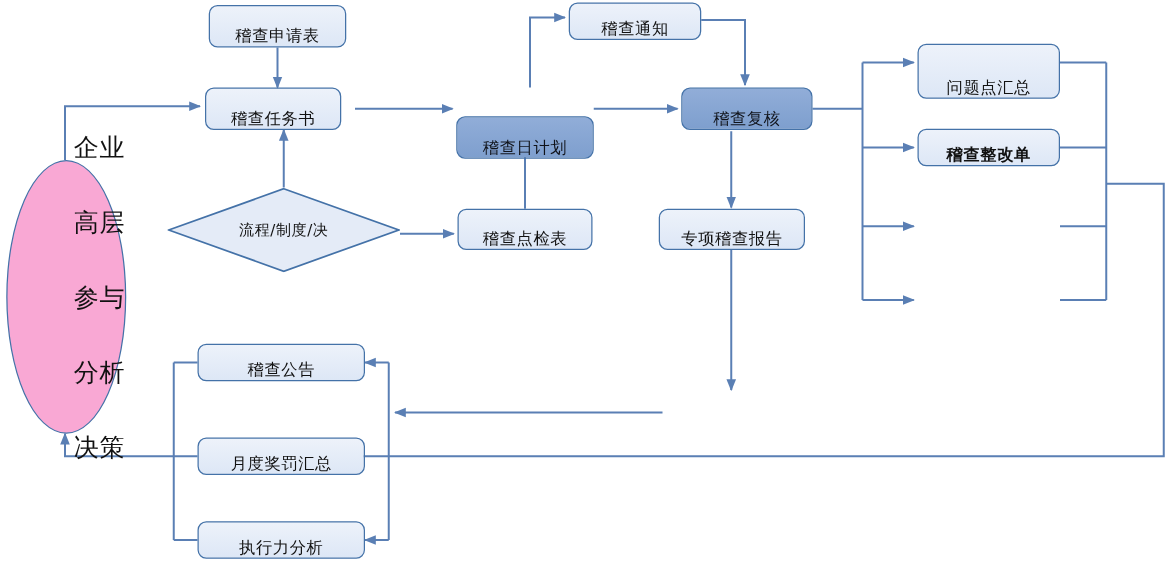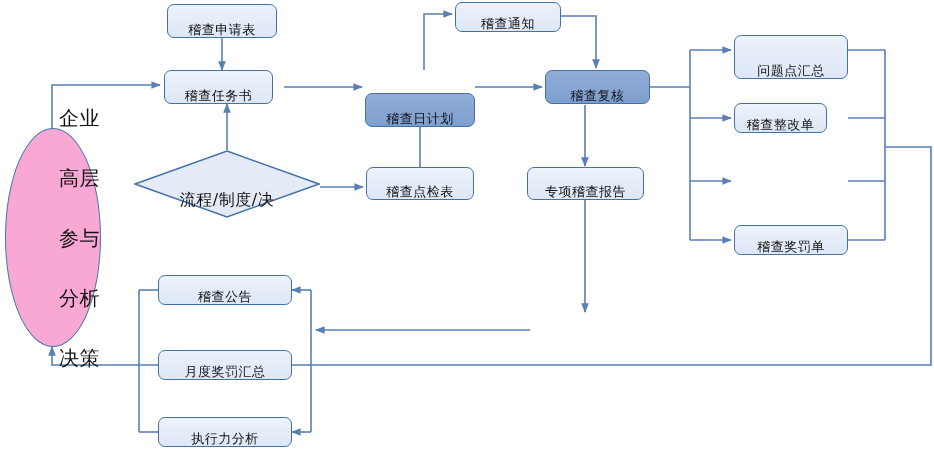--- a/index.html
+++ b/index.html
@@ -68,27 +68,27 @@
     z-index: 2;
   }
   .diamond-wrap svg {
     position: absolute;
     left: 0;
     top: 0;
   }
   .diamond-label {
     position: absolute;
     left: 0;
-    top: 16px;
+    top: 0;
     width: 100%;
     height: 100%;
     display: flex;
     align-items: center;
     justify-content: center;
-    font-size: 16px;
+    font-size: 12px;
     color: #111111;
     letter-spacing: 0.5px;
   }
 </style>
 </head>
 <body>
 
 <div id="canvas">
 
   <svg id="edges" viewBox="0 0 934 450" width="934" height="450">
@@ -192,28 +192,25 @@
   </div>
 
   <div class="node box light" style="left:527px; top:167px; width:117px; height:33px;">
     <span>专项稽查报告</span>
   </div>
 
   <div class="node box light" style="left:734px; top:35px; width:114px; height:44px;">
     <span>问题点汇总</span>
   </div>
 
-  <div class="node box light" style="left:734px; top:103px; width:93px; height:30px;">
+  <div class="node box light" style="left:734px; top:103px; width:114px; height:30px;font-weight:bold;">
     <span>稽查整改单</span>
   </div>
 
 
-  <div class="node box light" style="left:734px; top:225px; width:114px; height:30px;">
-    <span>稽查奖罚单</span>
-  </div>
 
 
   <div class="node box light" style="left:158px; top:275px; width:134px; height:30px;">
     <span>稽查公告</span>
   </div>
 
   <div class="node box light" style="left:158px; top:350px; width:134px; height:30px;">
     <span>月度奖罚汇总</span>
   </div>
 

